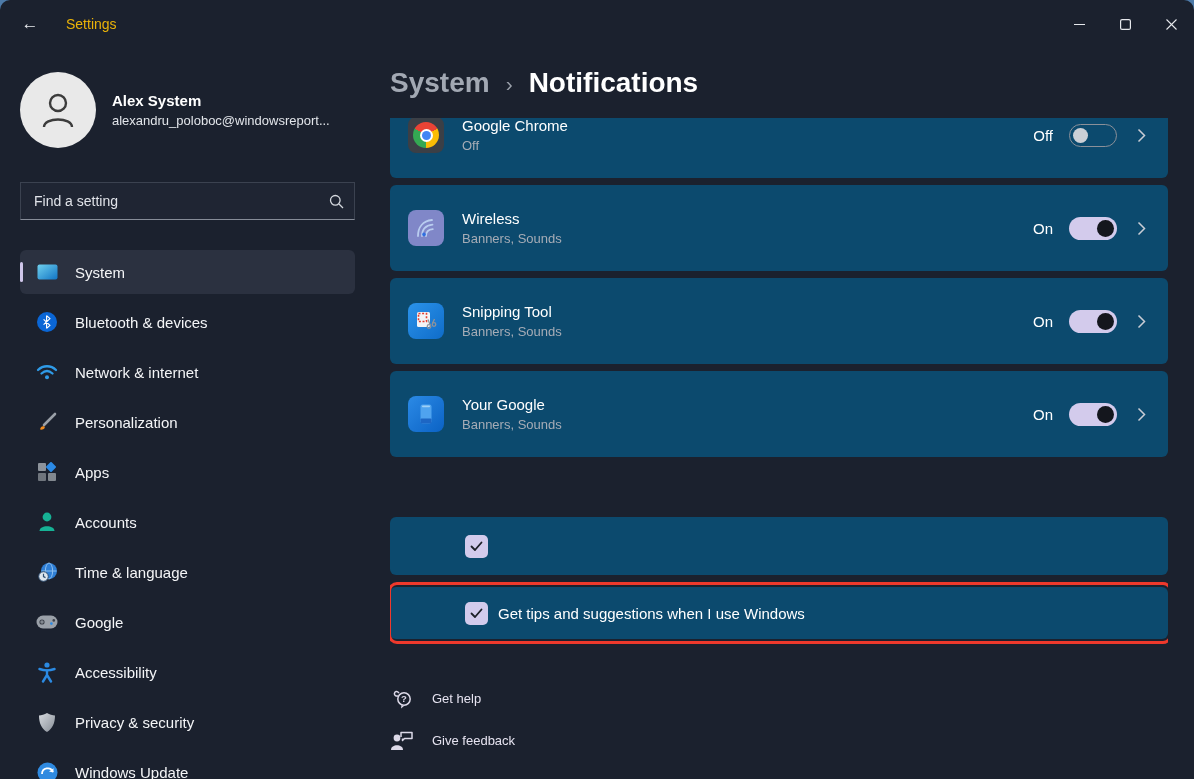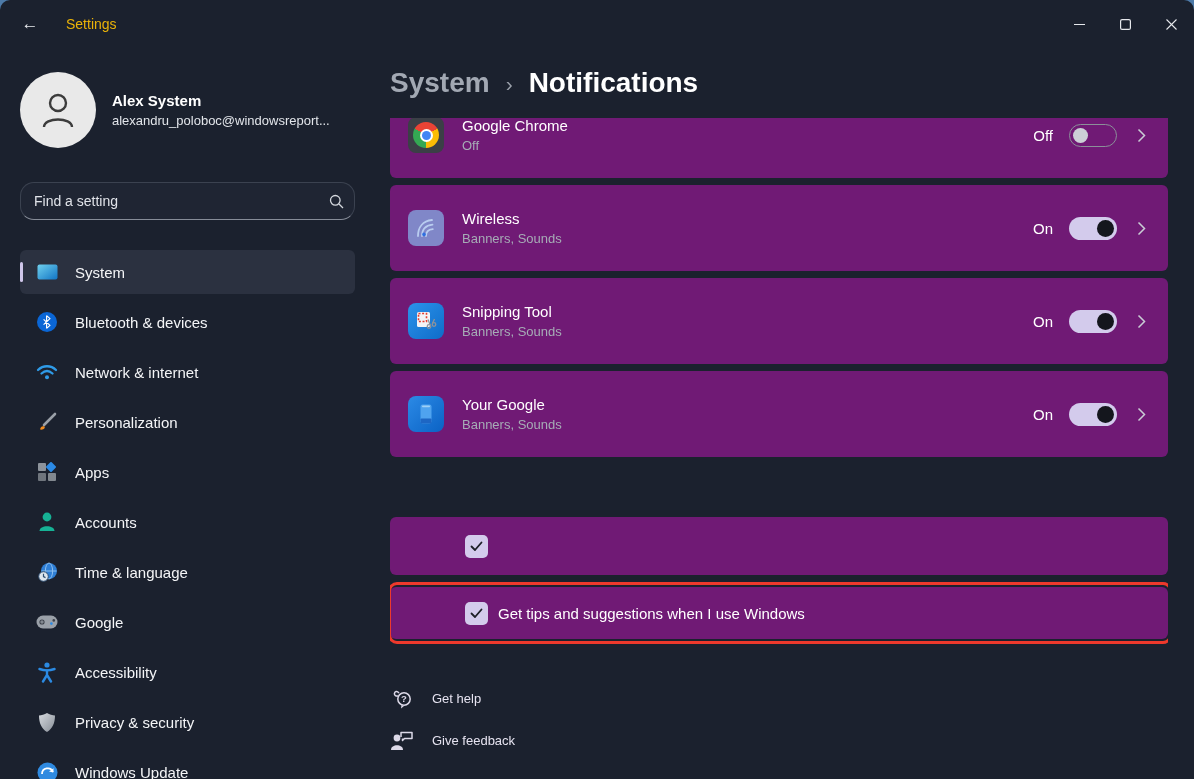--- a/index.html
+++ b/index.html
@@ -20,41 +20,41 @@
   .maincol { flex:1; min-width:0; padding-right:26px; display:flex; flex-direction:column; }
 
   
   .profile { display:flex; align-items:center; margin-top:22px; height:80px; }
   .avatar { width:76px; height:76px; border-radius:50%; background:#e9e9e9; display:flex; align-items:center; justify-content:center; flex:0 0 76px; }
   .pdata { margin-left:16px; overflow:hidden; }
   .pname { color:#ffffff; font-weight:bold; font-size:15px; margin-bottom:4px; }
   .pemail { color:#e2e5ea; font-size:13px; white-space:nowrap; }
 
   
-  .searchbox { margin-top:32px; width:335px; height:38px; background:#1f2533; border:1px solid #3b4250; border-bottom:1px solid #868c98; border-radius:14px; display:flex; align-items:center; padding:0 10px 0 13px; }
+  .searchbox { margin-top:32px; width:335px; height:38px; background:#1f2533; border:1px solid #3b4250; border-bottom:1px solid #868c98; border-radius:0; display:flex; align-items:center; padding:0 10px 0 13px; }
   .searchbox input { flex:1; background:transparent; border:none; outline:none; color:#e8eaee; font-size:14px; font-family:"Liberation Sans", sans-serif; }
   .searchbox input::placeholder { color:#e0e3e9; opacity:1; }
 
   
   .nav { margin-top:30px; }
   .nav-item { width:335px; height:44px; margin-bottom:6px; border-radius:6px; display:flex; align-items:center; padding-left:16px; position:relative; cursor:pointer; }
   .nav-item.selected { background:#2b3140; }
   .nav-item.selected .accent-pill { position:absolute; left:0; top:12px; width:3px; height:20px; border-radius:2px; background:#cfc6ea; }
   .nav-ico { width:22px; height:22px; display:flex; align-items:center; justify-content:center; flex:0 0 22px; }
   .nav-label { color:#f4f5f7; font-size:15px; margin-left:17px; white-space:nowrap; }
 
   
   .crumbs { height:70px; flex:0 0 70px; display:flex; align-items:center; }
   .crumb-parent { color:#a2a8b3; font-size:28px; font-weight:600; }
   .crumb-sep { color:#9aa0aa; font-size:21px; margin:2px 16px 0 16px; }
   .crumb-current { color:#ffffff; font-size:28px; font-weight:700; }
 
   
   .scroll { flex:1; overflow:hidden; }
-  .card { background:#701a75; border-radius:6px; width:100%; }
+  .card { background:#0c4a6e; border-radius:6px; width:100%; }
   .app-row { height:86px; display:flex; align-items:center; padding:0 22px 0 18px; margin-bottom:7px; }
   .app-row.clipped { margin-top:-26px; }
   .app-ico { width:36px; height:36px; flex:0 0 36px; border-radius:8px; position:relative; }
   .app-text { margin-left:18px; flex:1; min-width:0; }
   .app-name { color:#ffffff; font-size:15px; margin-bottom:4px; }
   .app-sub { color:#a6acb6; font-size:13px; }
   .row-right { display:flex; align-items:center; }
   .tog-label { color:#ffffff; font-size:15px; margin-right:16px; }
   .toggle { width:48px; height:23px; border-radius:12px; position:relative; cursor:pointer; }
   .toggle.on { background:#d3cbec; }

